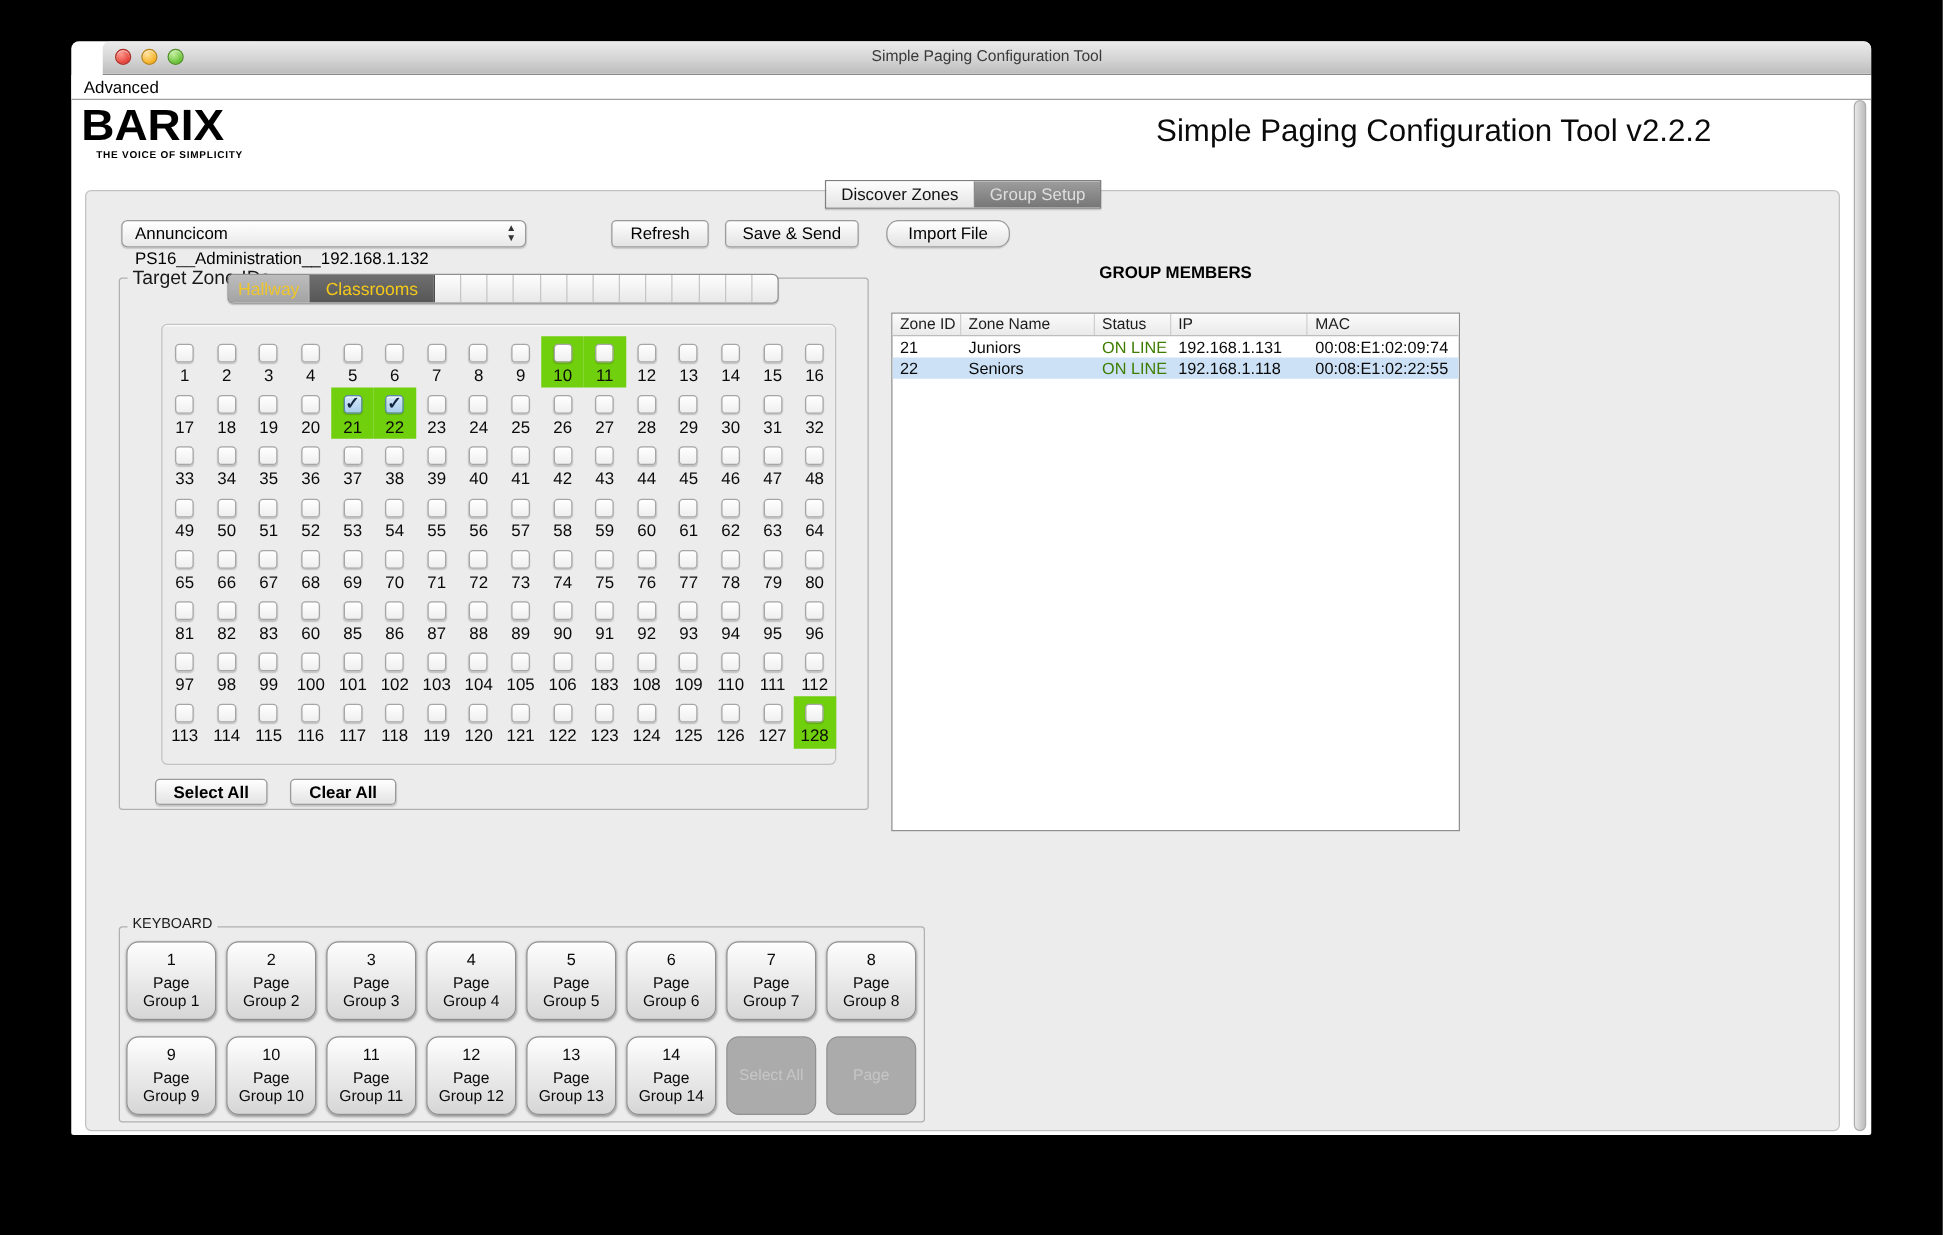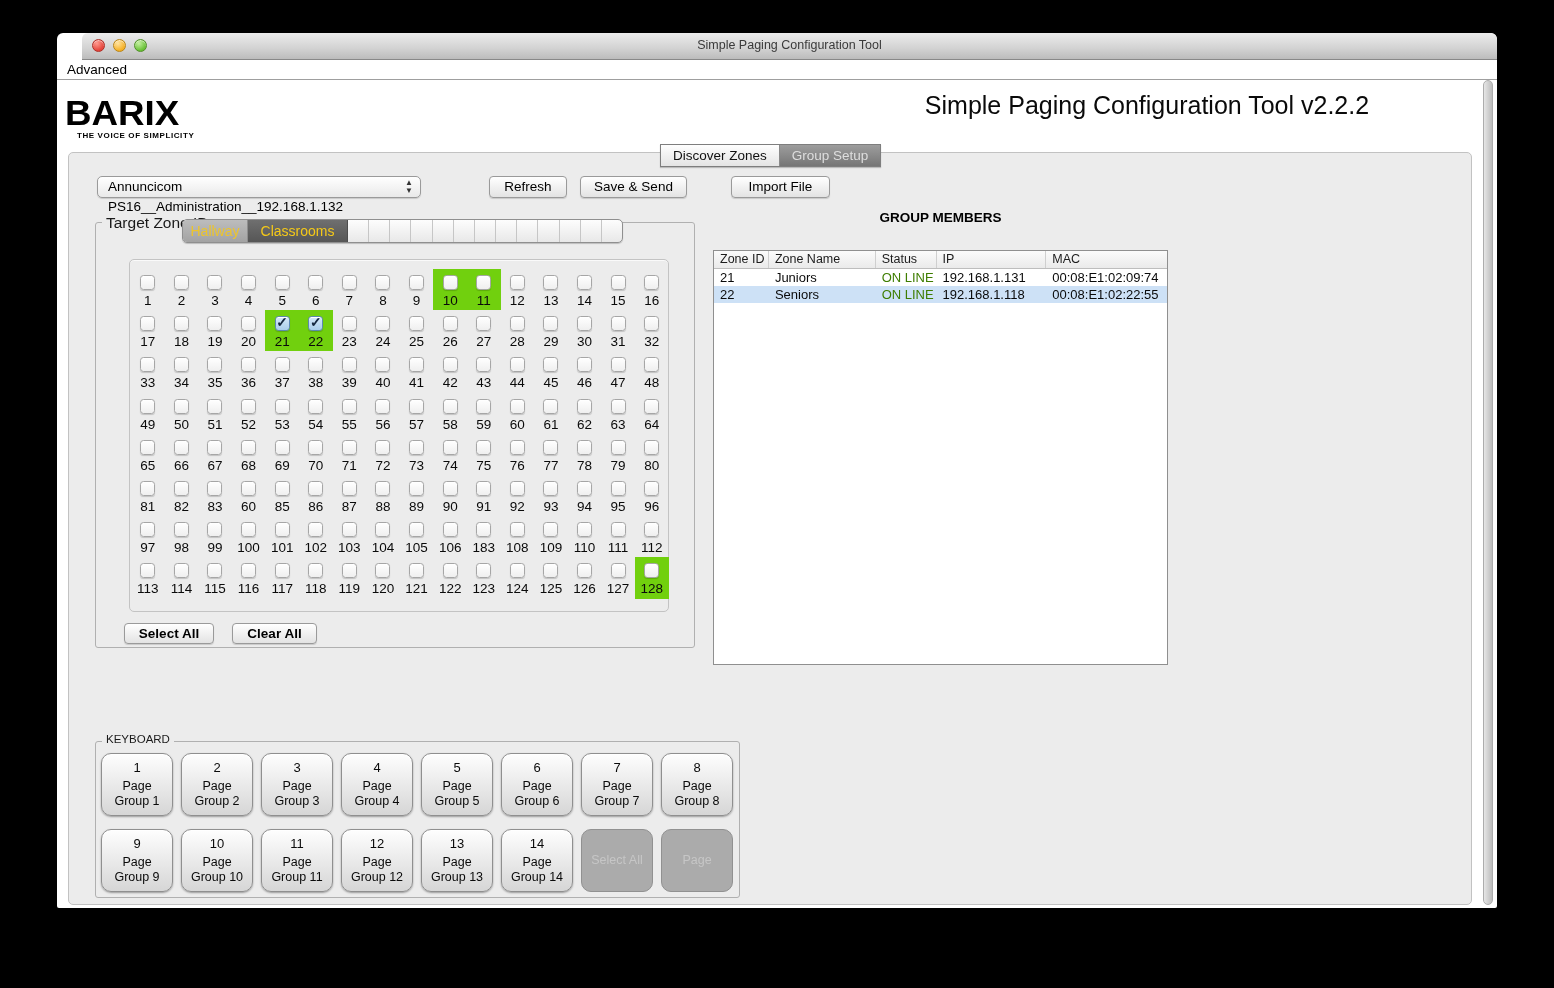--- a/index.html
+++ b/index.html
@@ -13,21 +13,21 @@
   .lights{position:absolute;left:10px;top:6px;display:flex;gap:8px;}
   .light{width:13px;height:13px;border-radius:50%;box-shadow:inset 0 1px 1px rgba(255,255,255,.6);}
   .light.red{background:radial-gradient(circle at 35% 30%,#ff9a8f,#e4433a 70%);border:1px solid #ad2d25;box-sizing:border-box;}
   .light.yellow{background:radial-gradient(circle at 35% 30%,#ffe3a0,#f5b024 70%);border:1px solid #b88417;box-sizing:border-box;}
   .light.green{background:radial-gradient(circle at 35% 30%,#c4f0a0,#67c134 70%);border:1px solid #4f8f26;box-sizing:border-box;}
   .titlebar .wtitle{display:block;text-align:center;line-height:25px;font-size:12.5px;color:#3a3a3a;}
   
   .menubar{position:absolute;left:0;top:27px;right:0;height:19px;background:#fff;border-bottom:1px solid #9f9f9f;}
   .menu-item{display:inline-block;margin-left:10px;font-size:13.5px;color:#000;line-height:19px;text-align:right;}
   
-  .logo{position:absolute;left:8px;top:52px;margin-top:12px;}
+  .logo{position:absolute;left:8px;top:52px;}
   .logo .brand{font-size:35px;font-weight:900;letter-spacing:0px;color:#000;line-height:32px;transform:scaleX(1.05);transform-origin:left;}
   .logo .tagline{font-size:8px;font-weight:700;letter-spacing:.6px;color:#000;margin:2px 0 0 12px;}
   .app-title{position:absolute;left:790px;top:58px;width:600px;text-align:center;font-size:25px;color:#0a0a0a;}
   
   .seg-tabs{position:absolute;left:603px;top:111px;display:flex;height:21px;border:1px solid #7e7e7e;
     border-radius:0;overflow:hidden;z-index:5;box-shadow:0 1px 1px rgba(0,0,0,.2);}
   .seg{padding:0 12px;font-size:13.5px;line-height:21px;}
   .seg.inactive{background:linear-gradient(#fefefe,#e4e4e4);color:#111;border-right:1px solid #8a8a8a;}
   .seg.active{background:linear-gradient(#9d9d9d,#767676);color:#dedede;}
   
@@ -124,21 +124,21 @@
 
   <div class="pop-select">
     <span>Annuncicom PS16__Administration__192.168.1.132</span>
     <span class="stepper">
         <span>▲</span>
         <span>▼</span>
       </span>
   </div>
   <div class="btn" style="left:432px;top:143px;width:78px;">Refresh</div>
   <div class="btn" style="left:523px;top:143px;width:107px;">Save &amp; Send</div>
-  <div class="btn" style="left:674px;top:143px;width:99px;">Import File</div>
+  <div class="btn" style="left:652px;top:143px;width:99px;border-radius:10px;">Import File</div>
 
   <div class="groupbox" style="left:38px;top:189px;width:600px;height:426px;">
     <span class="groupbox-label" style="font-size:15.5px;">Target Zone IDs</span>
 
     <div class="zone-tabs">
       <div class="ztab hallway">Hallway</div>
       <div class="ztab classrooms">Classrooms</div>
       <div style="flex:1;display:flex;" id="blank-tabs">
           <div class="ztab-blank"></div>
           <div class="ztab-blank"></div>

